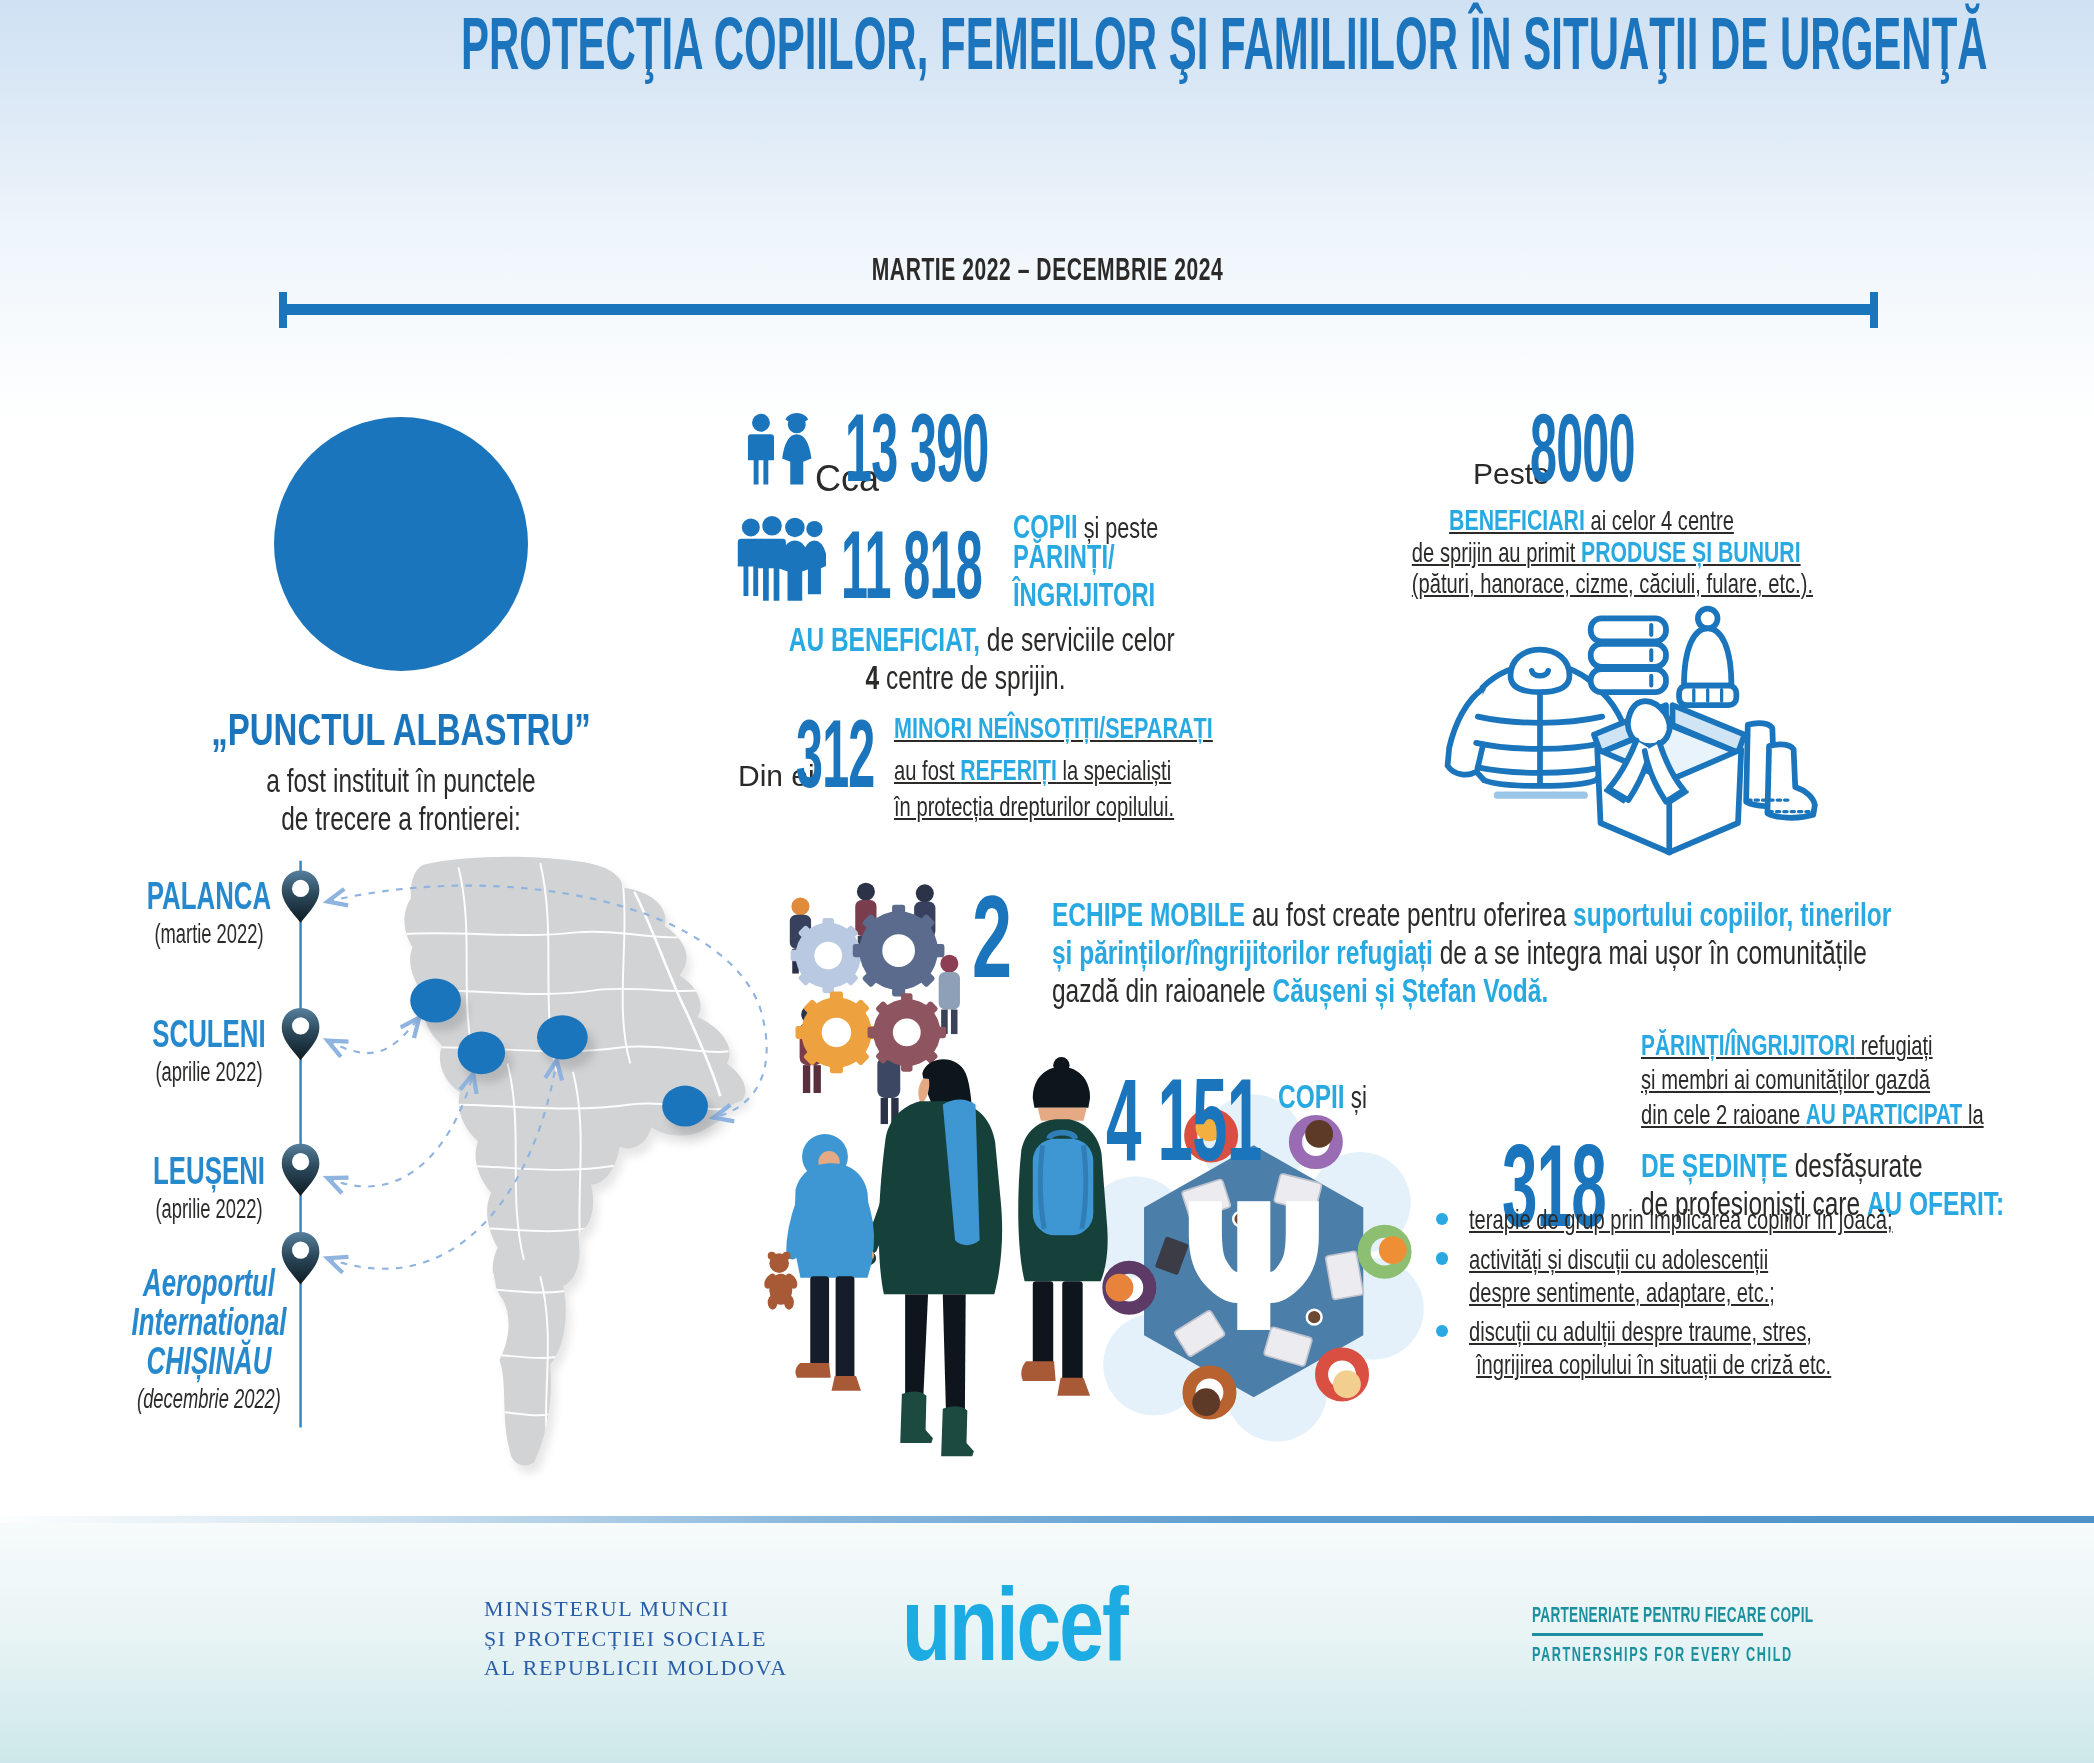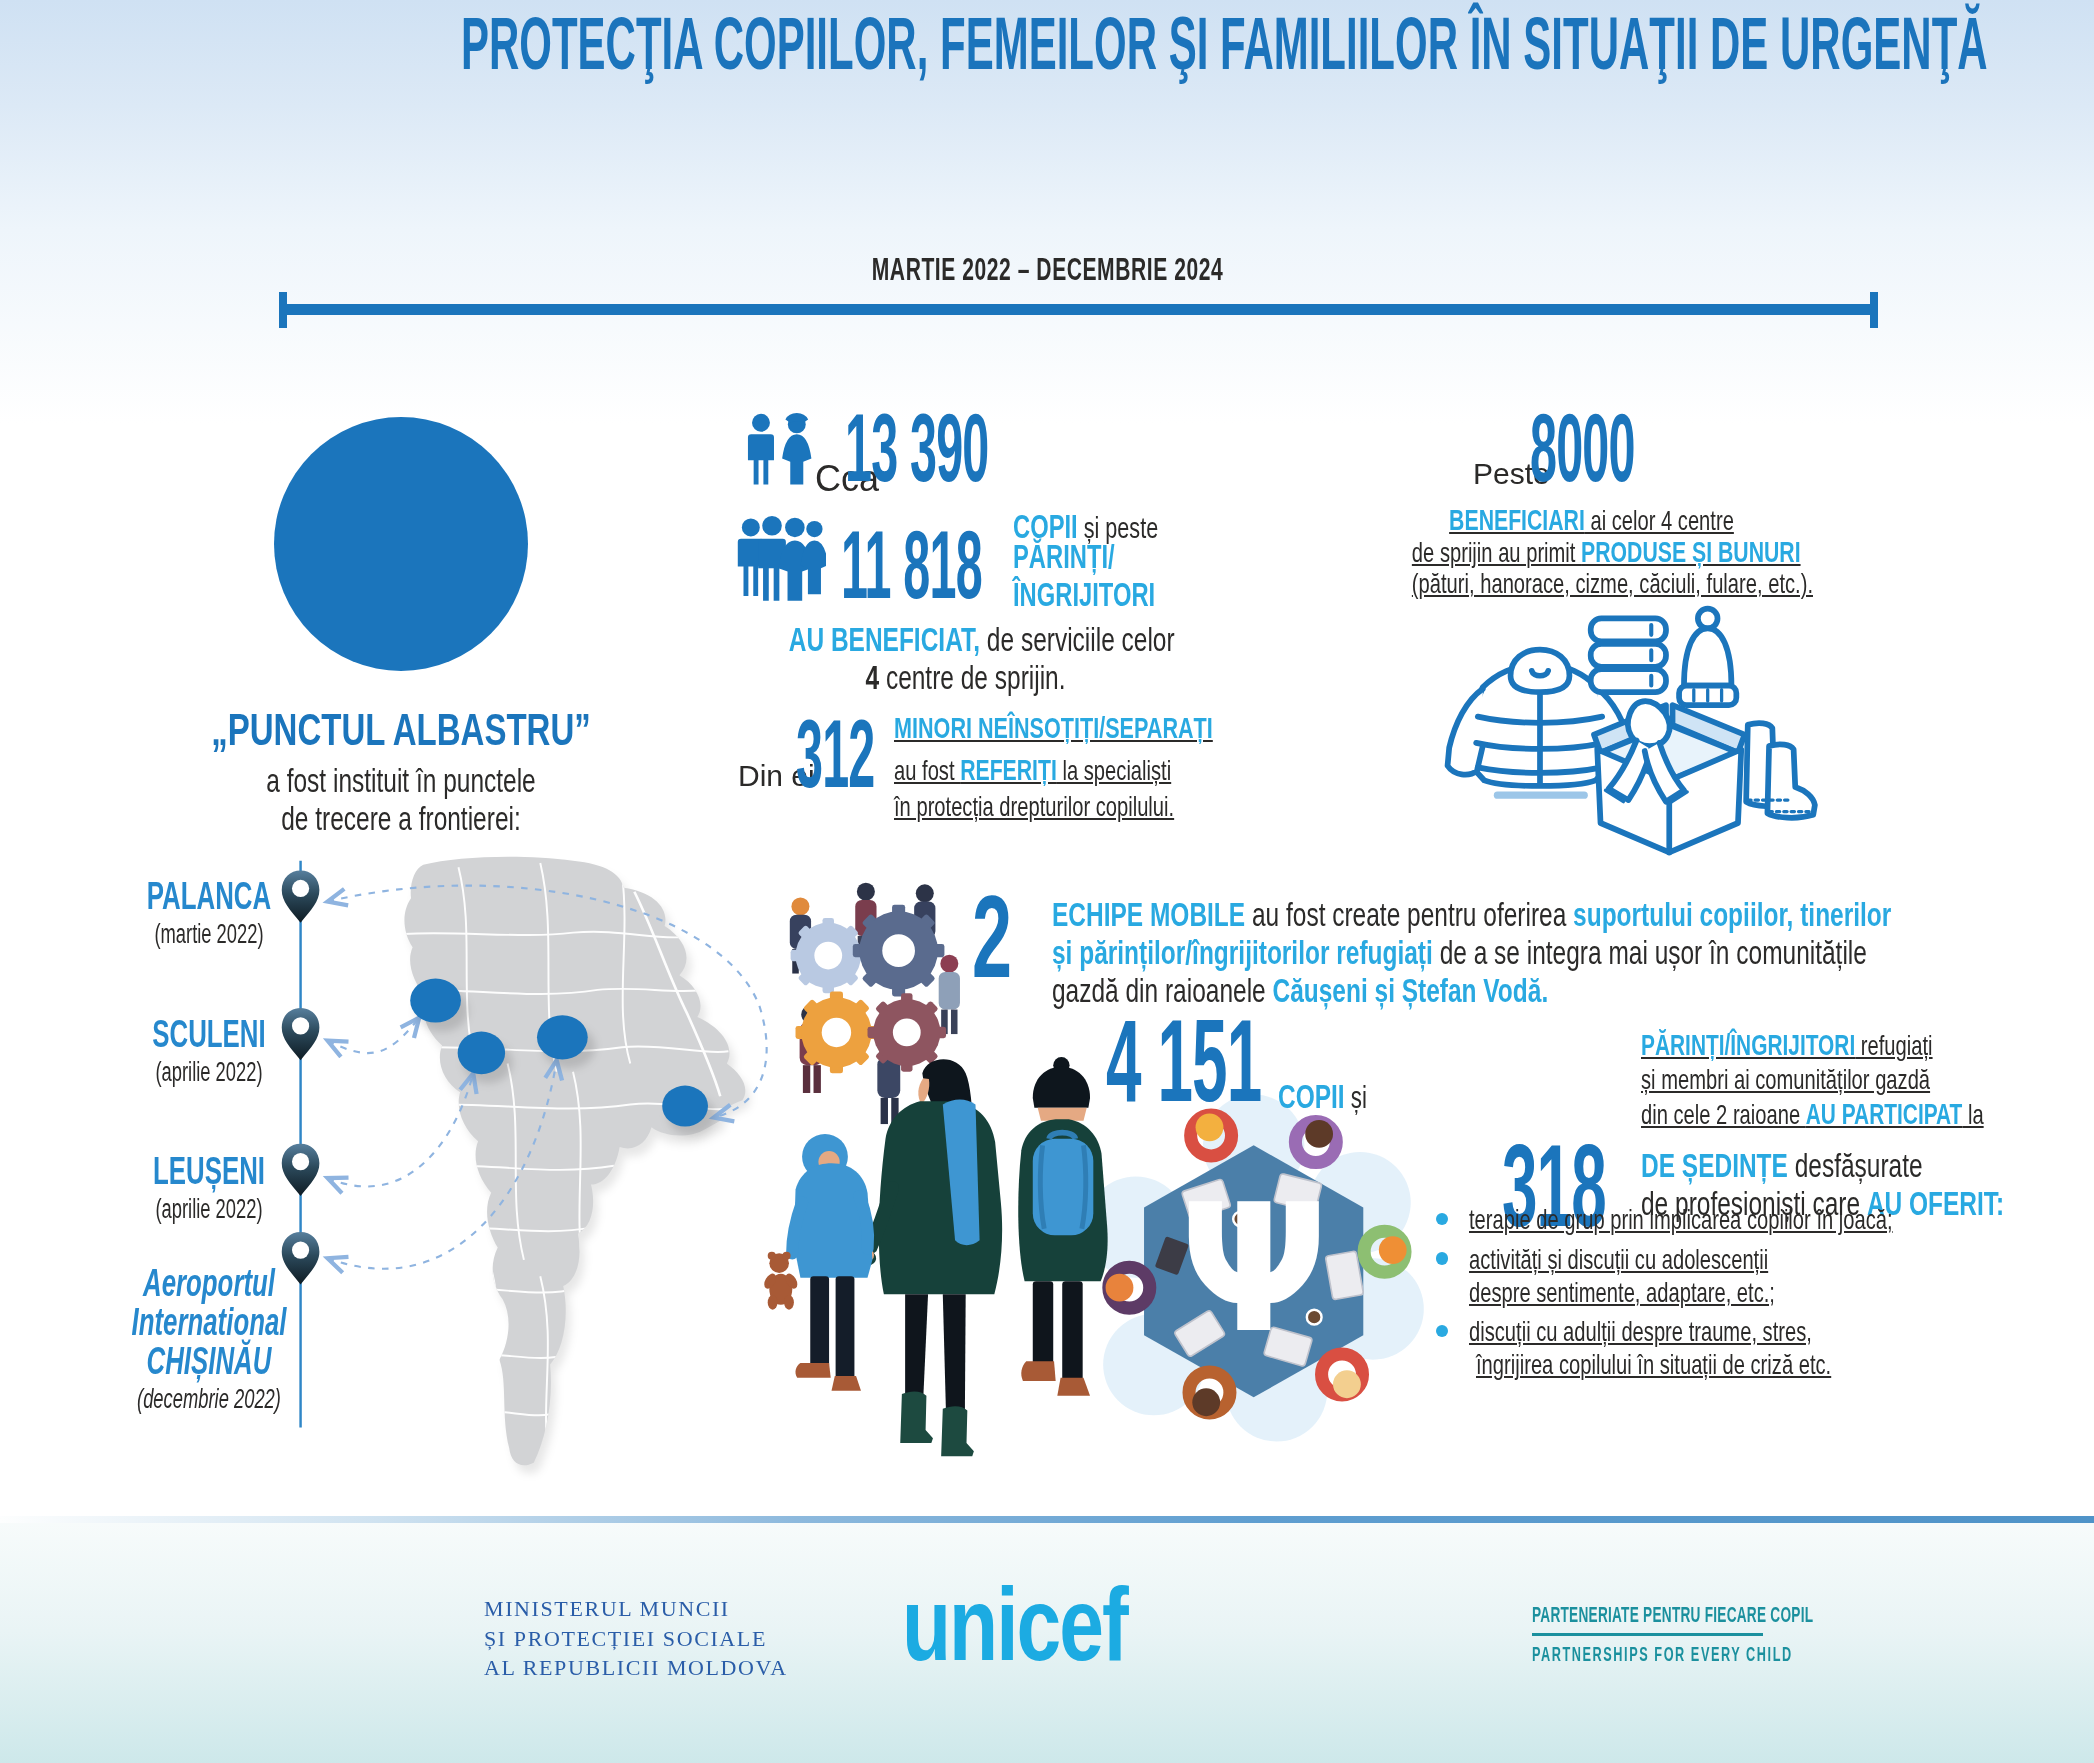--- a/index.html
+++ b/index.html
@@ -510,21 +510,21 @@
 
   <div class="abs" style="left:972px;top:890px;">
     <span class="num n2">2</span>
   </div>
   <div class="abs txt2" style="left:1052px;top:895px;">
     <div class="lx"><span class="hl">ECHIPE MOBILE</span><span> au fost create pentru oferirea </span><span class="hl">suportului copiilor, tinerilor</span></div>
     <div class="lx"><span class="hl">și părinților/îngrijitorilor refugiați</span><span> de a se integra mai ușor în comunitățile</span></div>
     <div class="lx"><span>gazdă din raioanele </span><span class="hl">Căușeni și Ștefan Vodă.</span></div>
   </div>
 
-  <div class="abs" style="left:1106px;top:1014px;">
+  <div class="abs" style="left:1106px;top:1073px;">
     <span class="num n142">4 151</span>
   </div>
   <div class="abs" style="left:1278px;top:1077px;">
     <span class="lx" style="display:inline-block;"><span class="hl" style="font-size:34px;">COPII</span><span class="dark" style="font-size:31px;"> și</span></span>
   </div>
   <div class="abs txt" style="left:1641px;top:1028px;line-height:34px;">
     <div class="lx"><span class="hl" style="font-size:29px;">PĂRINȚI/ÎNGRIJITORI</span><span> refugiați</span></div>
     <div class="lx"><span>și membri ai comunităților gazdă</span></div>
     <div class="lx"><span>din cele 2 raioane </span><span class="hl" style="font-size:29px;">AU PARTICIPAT</span><span> la</span></div>
   </div>

